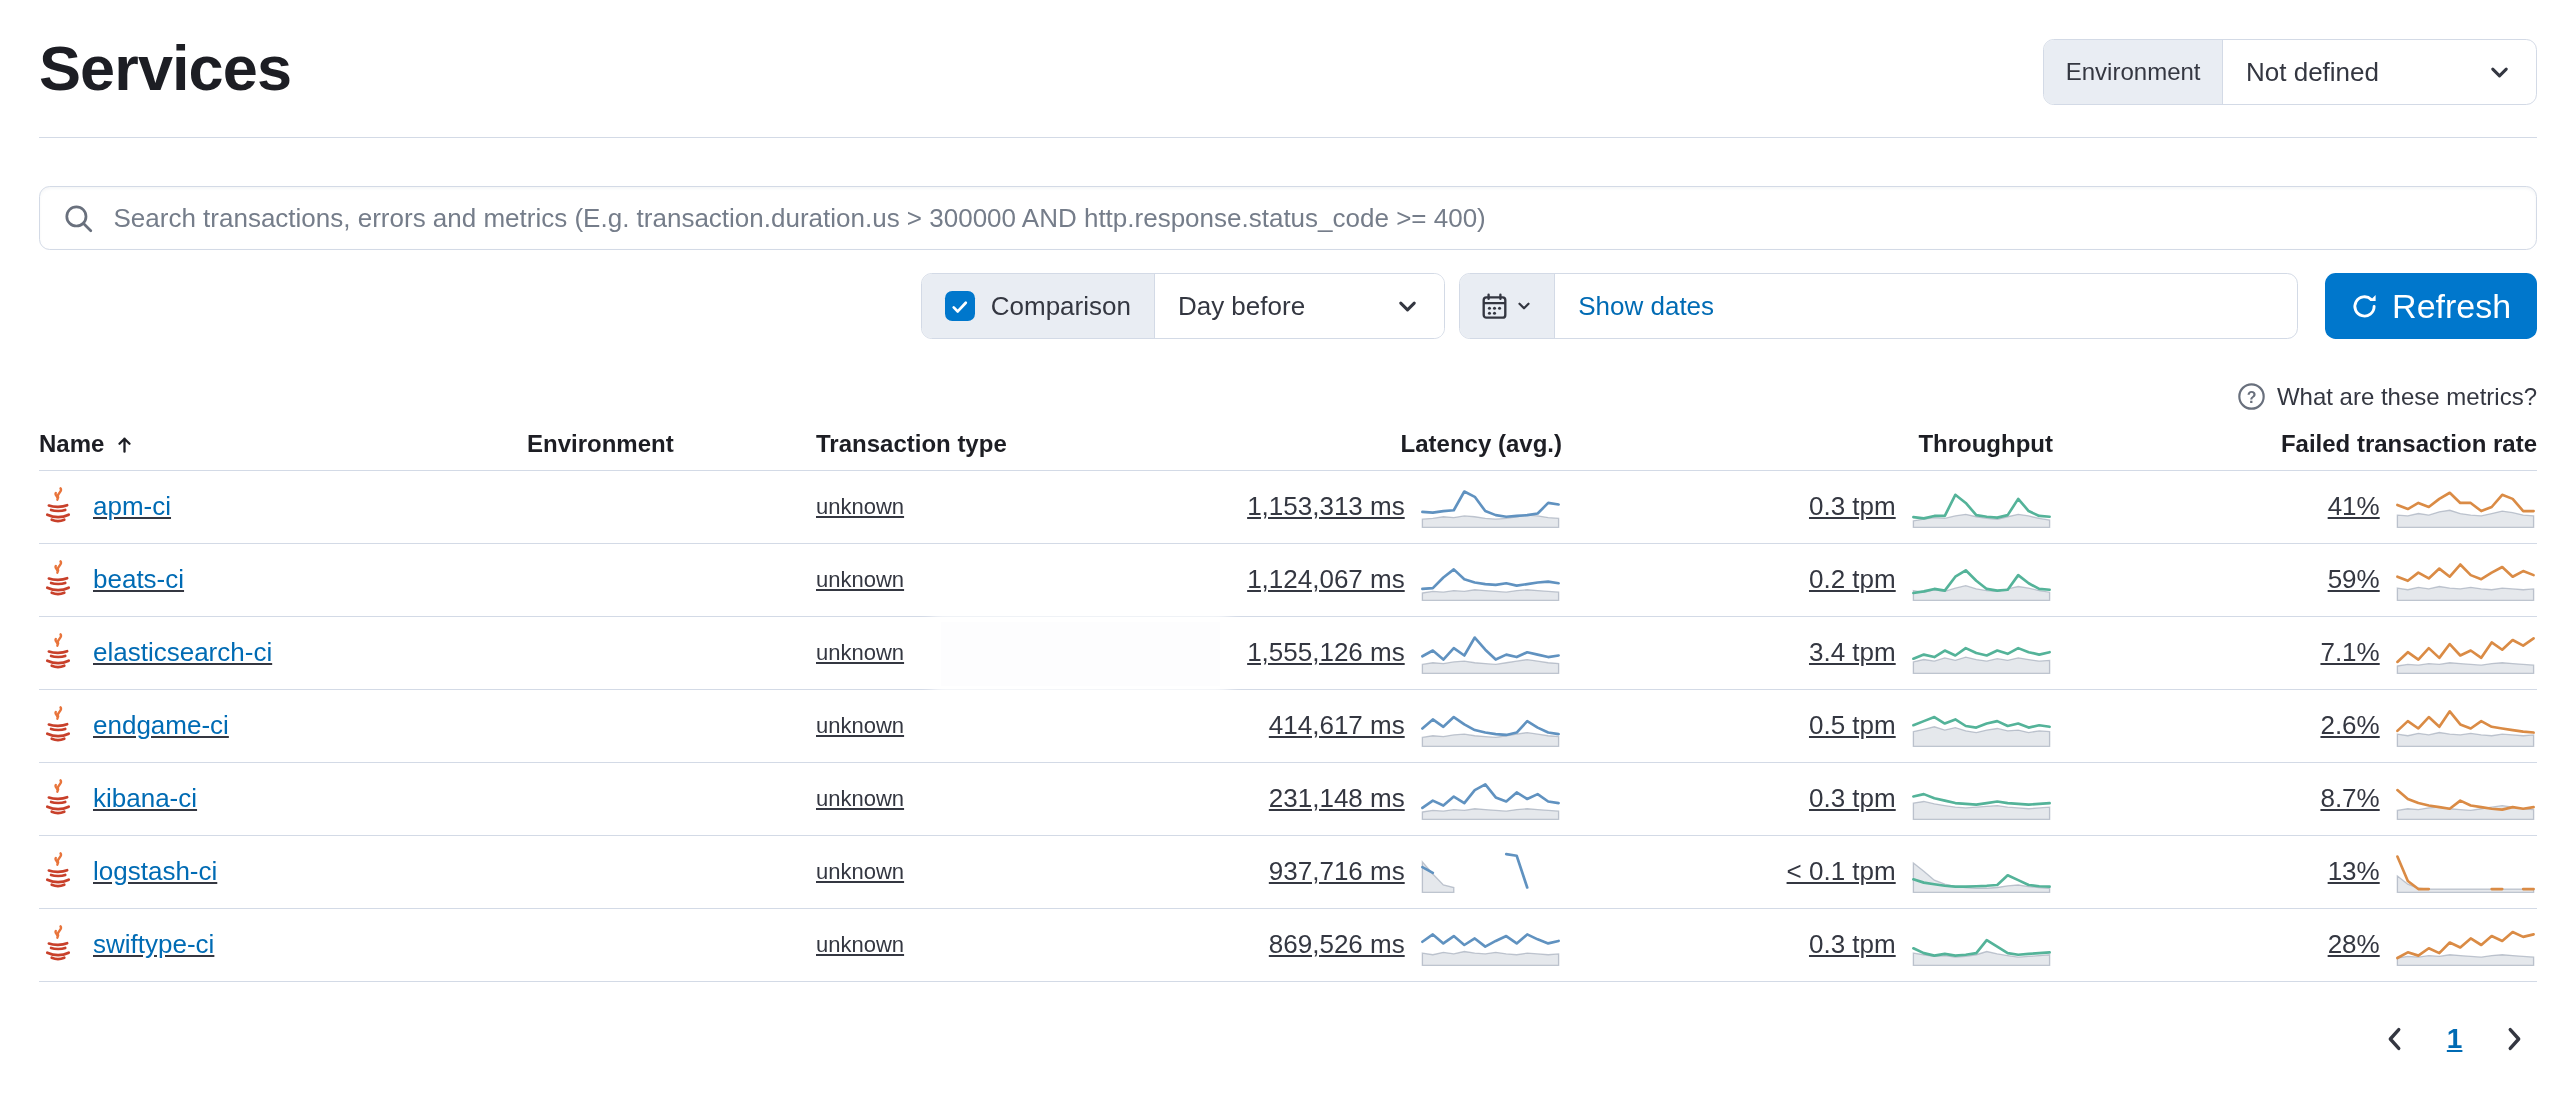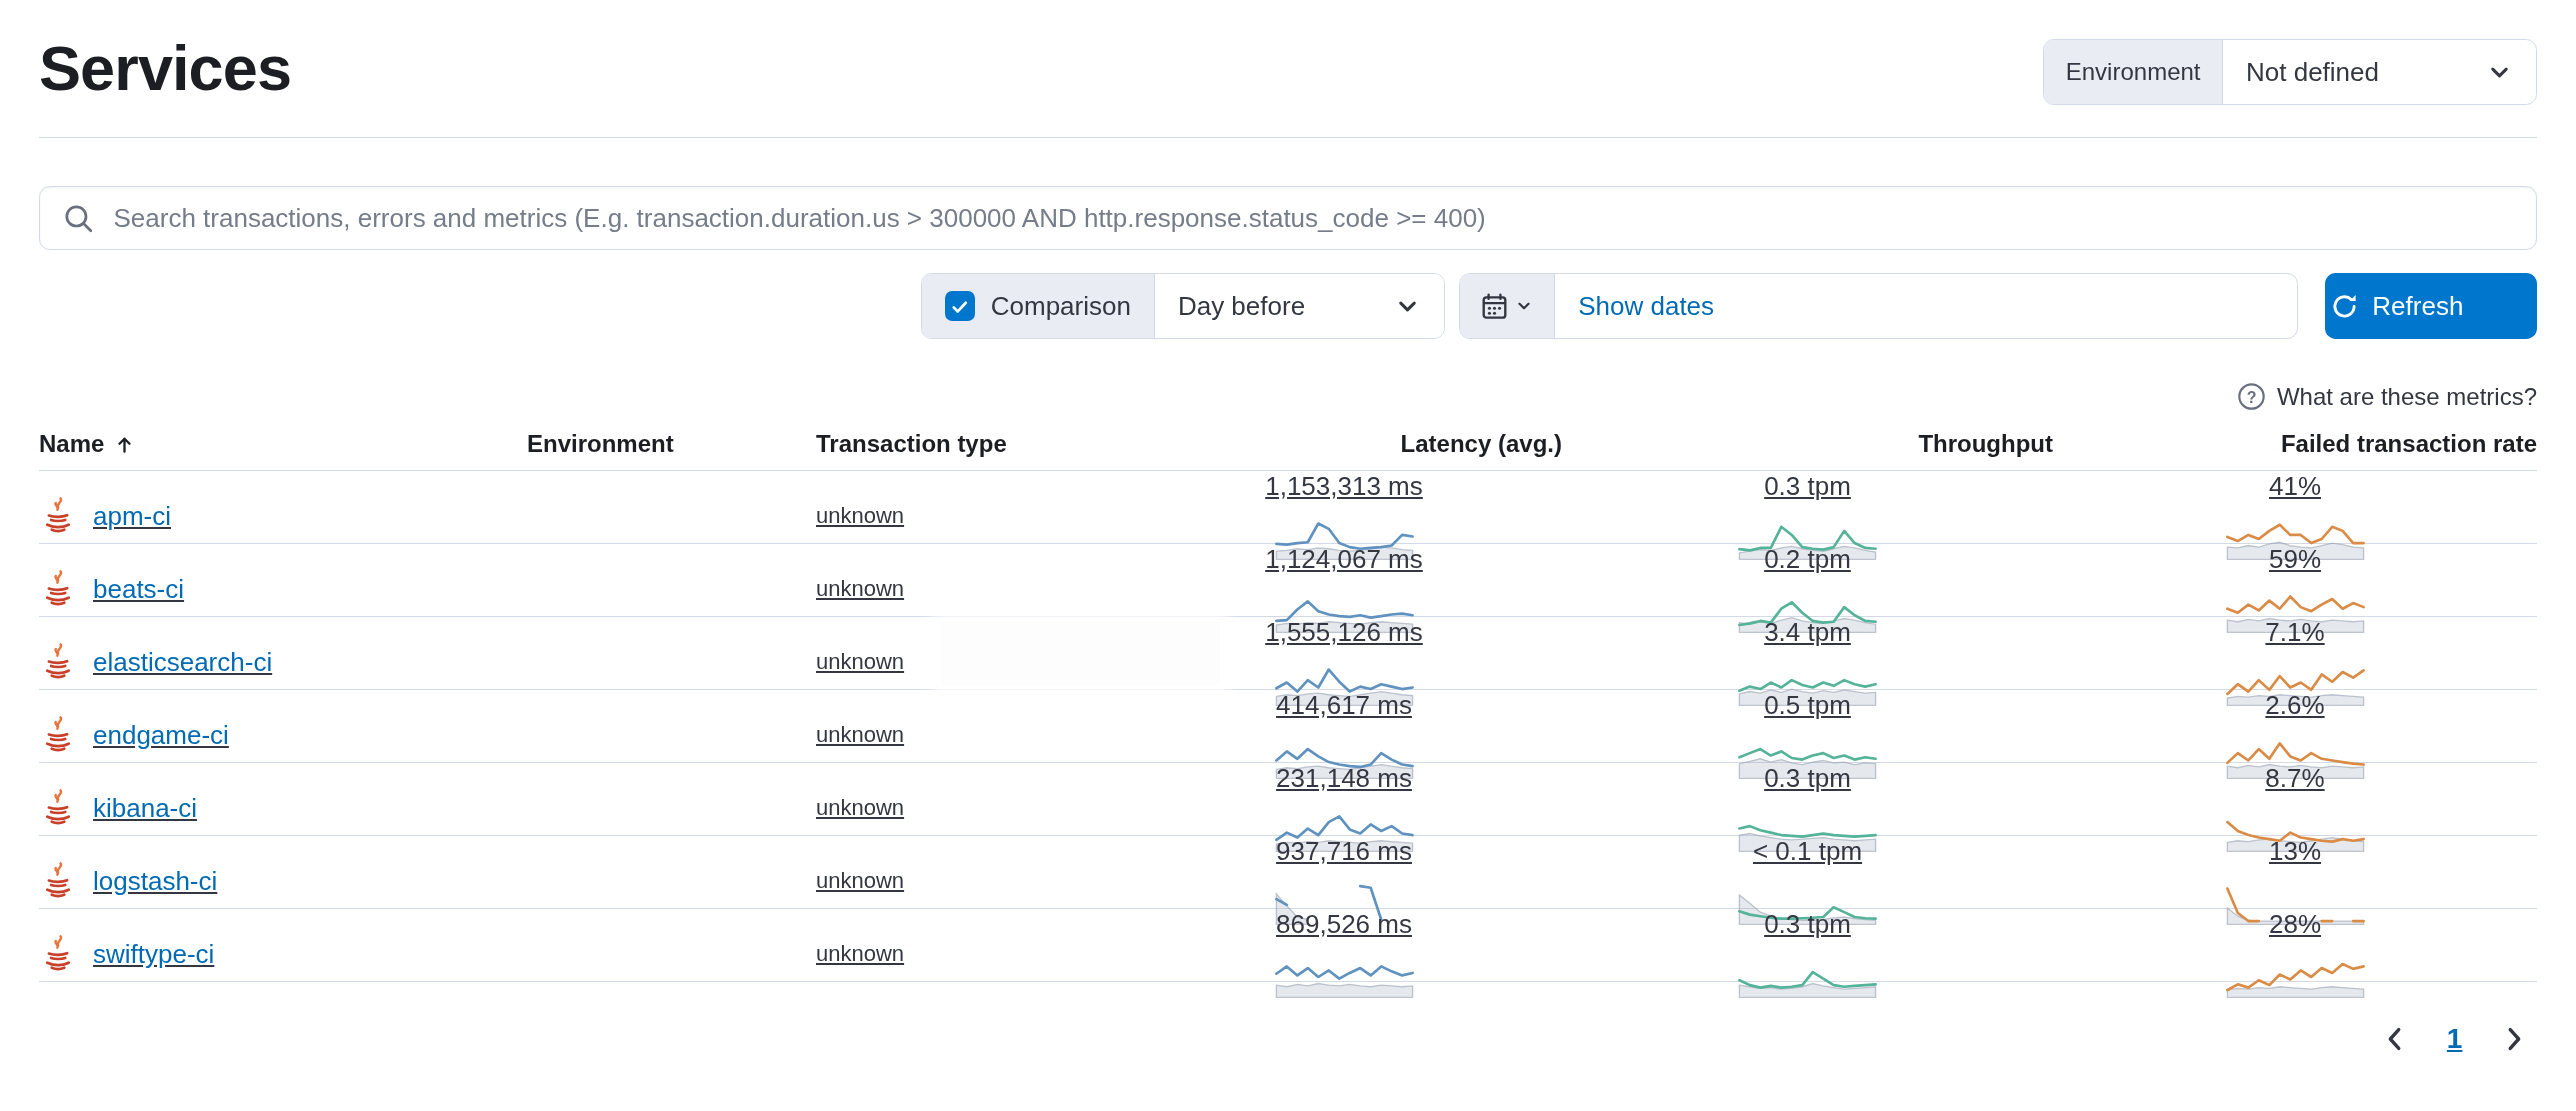--- a/index.html
+++ b/index.html
@@ -41,37 +41,37 @@
   .checkbox{width:30px;height:30px;border-radius:7.2px;background:var(--accent);display:flex;align-items:center;justify-content:center;}
   .comparison-label{font-size:26px;}
   .comparison-select{background:#fff;display:flex;align-items:center;padding:0 23px;font-size:26px;border-left:1.8px solid var(--border);min-width:290px;cursor:pointer;}
   .comparison-select .chev{margin-left:auto;padding-left:36px;display:flex;align-items:center;}
 
   .date-group{display:flex;height:66px;border:1.8px solid var(--border);border-radius:10.7px;overflow:hidden;background:#fff;width:839px;}
   .date-prepend{background:var(--prepend);display:flex;align-items:center;justify-content:center;gap:7.2px;width:95px;border-right:1.8px solid var(--border);cursor:pointer;}
   .date-value{display:flex;align-items:center;padding:0 23px;font-size:26px;flex:1;cursor:pointer;}
   .show-dates{display:flex;align-items:center;padding:0 23px;font-size:26px;color:var(--link);cursor:pointer;white-space:nowrap;}
 
-  .refresh-btn{margin-left:12.5px;width:212px;height:66px;background:var(--accent);border:none;border-radius:10.7px;color:#fff;font-size:26px;font-weight:500;font-family:"Liberation Sans", sans-serif;display:flex;align-items:center;gap:14.3px;cursor:pointer;}
+  .refresh-btn{margin-left:12.5px;width:212px;height:66px;background:var(--accent);border:none;border-radius:10.7px;color:#fff;font-size:34px;font-weight:500;font-family:"Liberation Sans", sans-serif;display:flex;align-items:center;justify-content:center;gap:14.3px;cursor:pointer;}
 
   
   .metrics-help-row{margin-top:43px;display:flex;justify-content:flex-end;}
   .metrics-help{display:flex;align-items:center;gap:10.7px;font-size:24px;color:var(--text);cursor:pointer;}
 
   
   .table{margin-top:7.2px;}
   .thead,.row{display:grid;grid-template-columns:488px 289px 310px 436px 491px 484px;align-items:center;}
   .thead{height:52px;border-bottom:1.8px solid var(--border);font-weight:700;font-size:24px;color:#1D1E24;}
   .th{display:flex;align-items:center;gap:9px;cursor:pointer;}
   .th.right{justify-content:flex-end;text-align:right;}
   .row{height:73px;border-bottom:1.8px solid var(--border);position:relative;font-size:26px;text-decoration:underline;}
   .name-cell{display:flex;align-items:center;gap:16px;}
   .service-link{color:var(--link);text-decoration:none;font-size:26px;}
   .env-cell,.type-cell{font-size:22px;color:var(--text);}
-  .metric-cell{display:flex;justify-content:flex-end;align-items:center;gap:14.3px;flex-direction:column;}
+  .metric-cell{display:flex;justify-content:flex-end;align-items:center;gap:14.3px;}
   .metric-value{font-size:26px;color:var(--text);white-space:nowrap;}
   .spark{width:143px;height:46px;flex:0 0 auto;}
   .redacted{display:none;position:absolute;left:902px;top:5.4px;width:279px;height:64px;background:rgba(253,253,254,0.96);box-shadow:0 0 12.5px 9px rgba(255,255,255,0.9);z-index:2;}
 
   
   .pagination{margin-top:38px;display:flex;justify-content:flex-end;align-items:center;gap:32px;padding-right:3.6px;}
   .page-chevron{display:flex;align-items:center;justify-content:center;width:39px;height:39px;cursor:pointer;}
   .page-number{font-size:28px;font-weight:700;color:var(--link);text-decoration:underline;cursor:pointer;}
 </style>
 </head>

